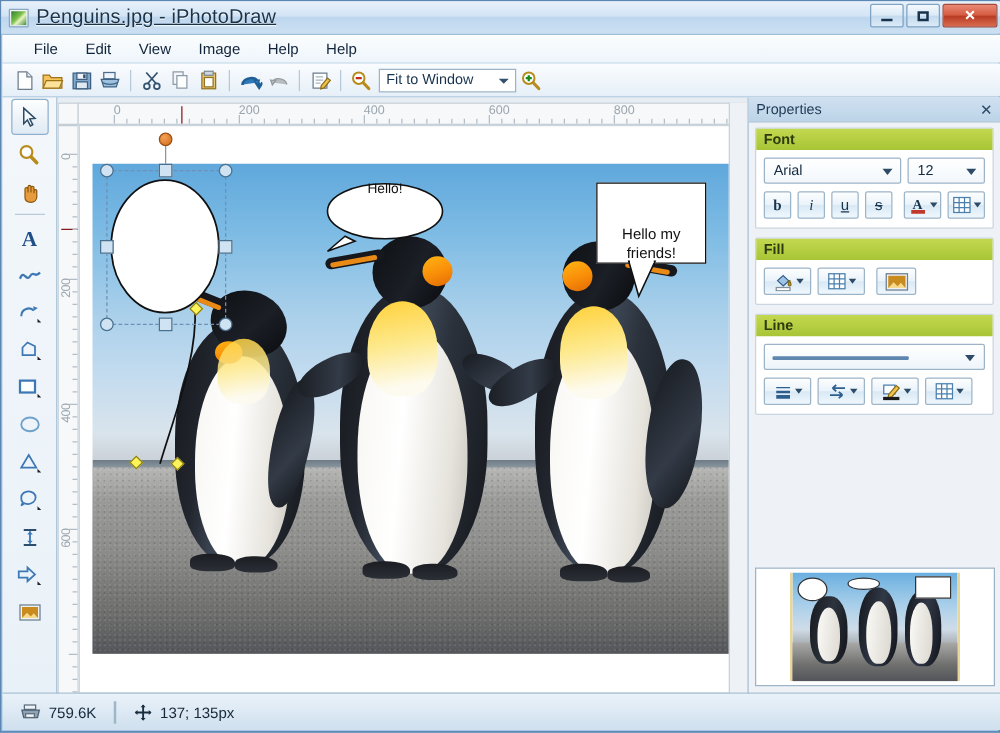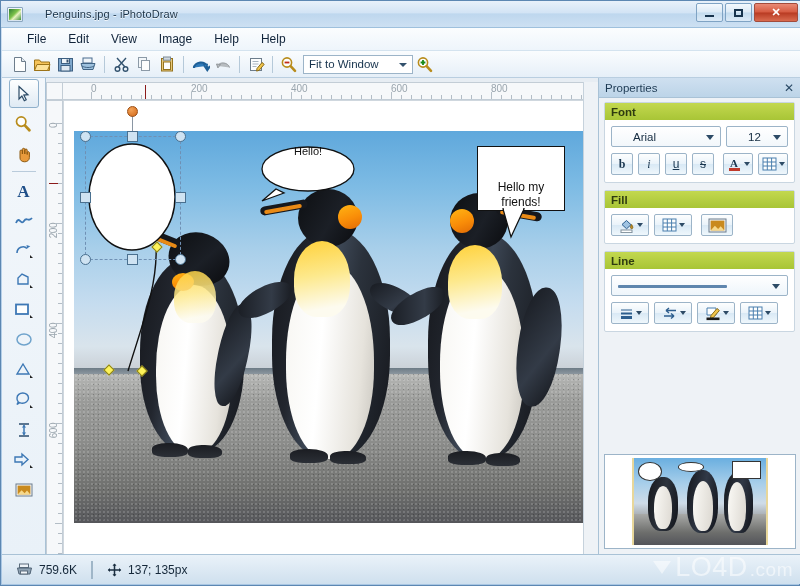--- a/index.html
+++ b/index.html
@@ -24,22 +24,23 @@
     width: 16px; height: 15px; flex: 0 0 auto;
     background: linear-gradient(to bottom, #f2f6fa, #d8e4ef);
     border: 1px solid #8ba7bf; border-radius: 1px;
     position: relative; overflow: hidden;
   }
   .app-icon::after {
     content: ""; position: absolute; left: 1px; top: 1px; right: 1px; bottom: 1px;
     background: linear-gradient(135deg, #2f7f34 0%, #7cc24a 45%, #e9f3c0 60%, #3f8f3a 100%);
   }
   .title-text {
-    font-size: 11px; color: #1b3348; margin-left: 22px; letter-spacing: .1px;
+    font-size: 16px; color: #1b3348; margin-left: 6px; letter-spacing: .1px;
     text-shadow: 0 1px 0 rgba(255,255,255,.85);
+    text-decoration: underline;
   }
   .winbtns { position: absolute; right: 3px; top: 2px; display: flex; gap: 2px; }
   .winbtn {
     width: 27px; height: 19px; border: 1px solid #7fa3c4; border-radius: 2px;
     background: linear-gradient(to bottom, #f4f9fd 0%, #dceaf6 48%, #c3dbee 52%, #dceaf7 100%);
     display: flex; align-items: center; justify-content: center;
     font-size: 11px; color: #17334d;
   }
   .winbtn.close {
     width: 44px; border-color: #a24b3c;
@@ -233,21 +234,21 @@
   }
   .group-title {
     height: 17px; background: linear-gradient(to bottom, #c3d84f, #a8c536);
     font-size: 11.5px; color: #2e3b10; display: flex; align-items: center;
     padding-left: 6px; font-weight: bold;
   }
   .row { display: flex; align-items: center; gap: 5px; padding: 6px 6px 0 6px; }
   .combo {
     height: 21px; background: linear-gradient(to bottom,#ffffff,#f2f7fb);
     border: 1px solid #9cb4c8; border-radius: 2px; position: relative;
-    display: flex; align-items: center; padding-left: 21px; font-size: 11.5px; color: #132a3f;
+    display: flex; align-items: center; padding-left: 7px; font-size: 11.5px; color: #132a3f;
   }
   .combo .cb-arrow {
     position: absolute; right: 6px; top: 8px; width: 0; height: 0;
     border-left: 4px solid transparent; border-right: 4px solid transparent;
     border-top: 5px solid #2d4b66;
   }
   .btn {
     height: 22px; min-width: 22px; border: 1px solid #9cb4c8; border-radius: 2px;
     background: linear-gradient(to bottom, #fdfefe 0%, #eaf3fa 48%, #d9e9f5 52%, #eff7fc 100%);
     display: flex; align-items: center; justify-content: center;
@@ -850,19 +851,14 @@
     <div class="st-sep"></div>
     <div class="st-cell">
       <svg width="15" height="14" viewBox="0 0 15 14">
           <path d="M7.5 1v12M1.5 7h12" stroke="#1a2e40" stroke-width="1.5"></path>
           <path d="M7.5 0.5l-2 2.2h4zM7.5 13.5l-2-2.2h4zM0.8 7l2.2-2v4zM14.2 7l-2.2-2v4z" fill="#1a2e40"></path>
         </svg>
       <span>137; 135px</span>
     </div>
   </div>
 
-  <div class="watermark">
-    <span class="wm-tri"></span>
-    <span>LO4D</span>
-    <span class="wm-com">.com</span>
-  </div>
 
 </div>
 
 </body></html>

